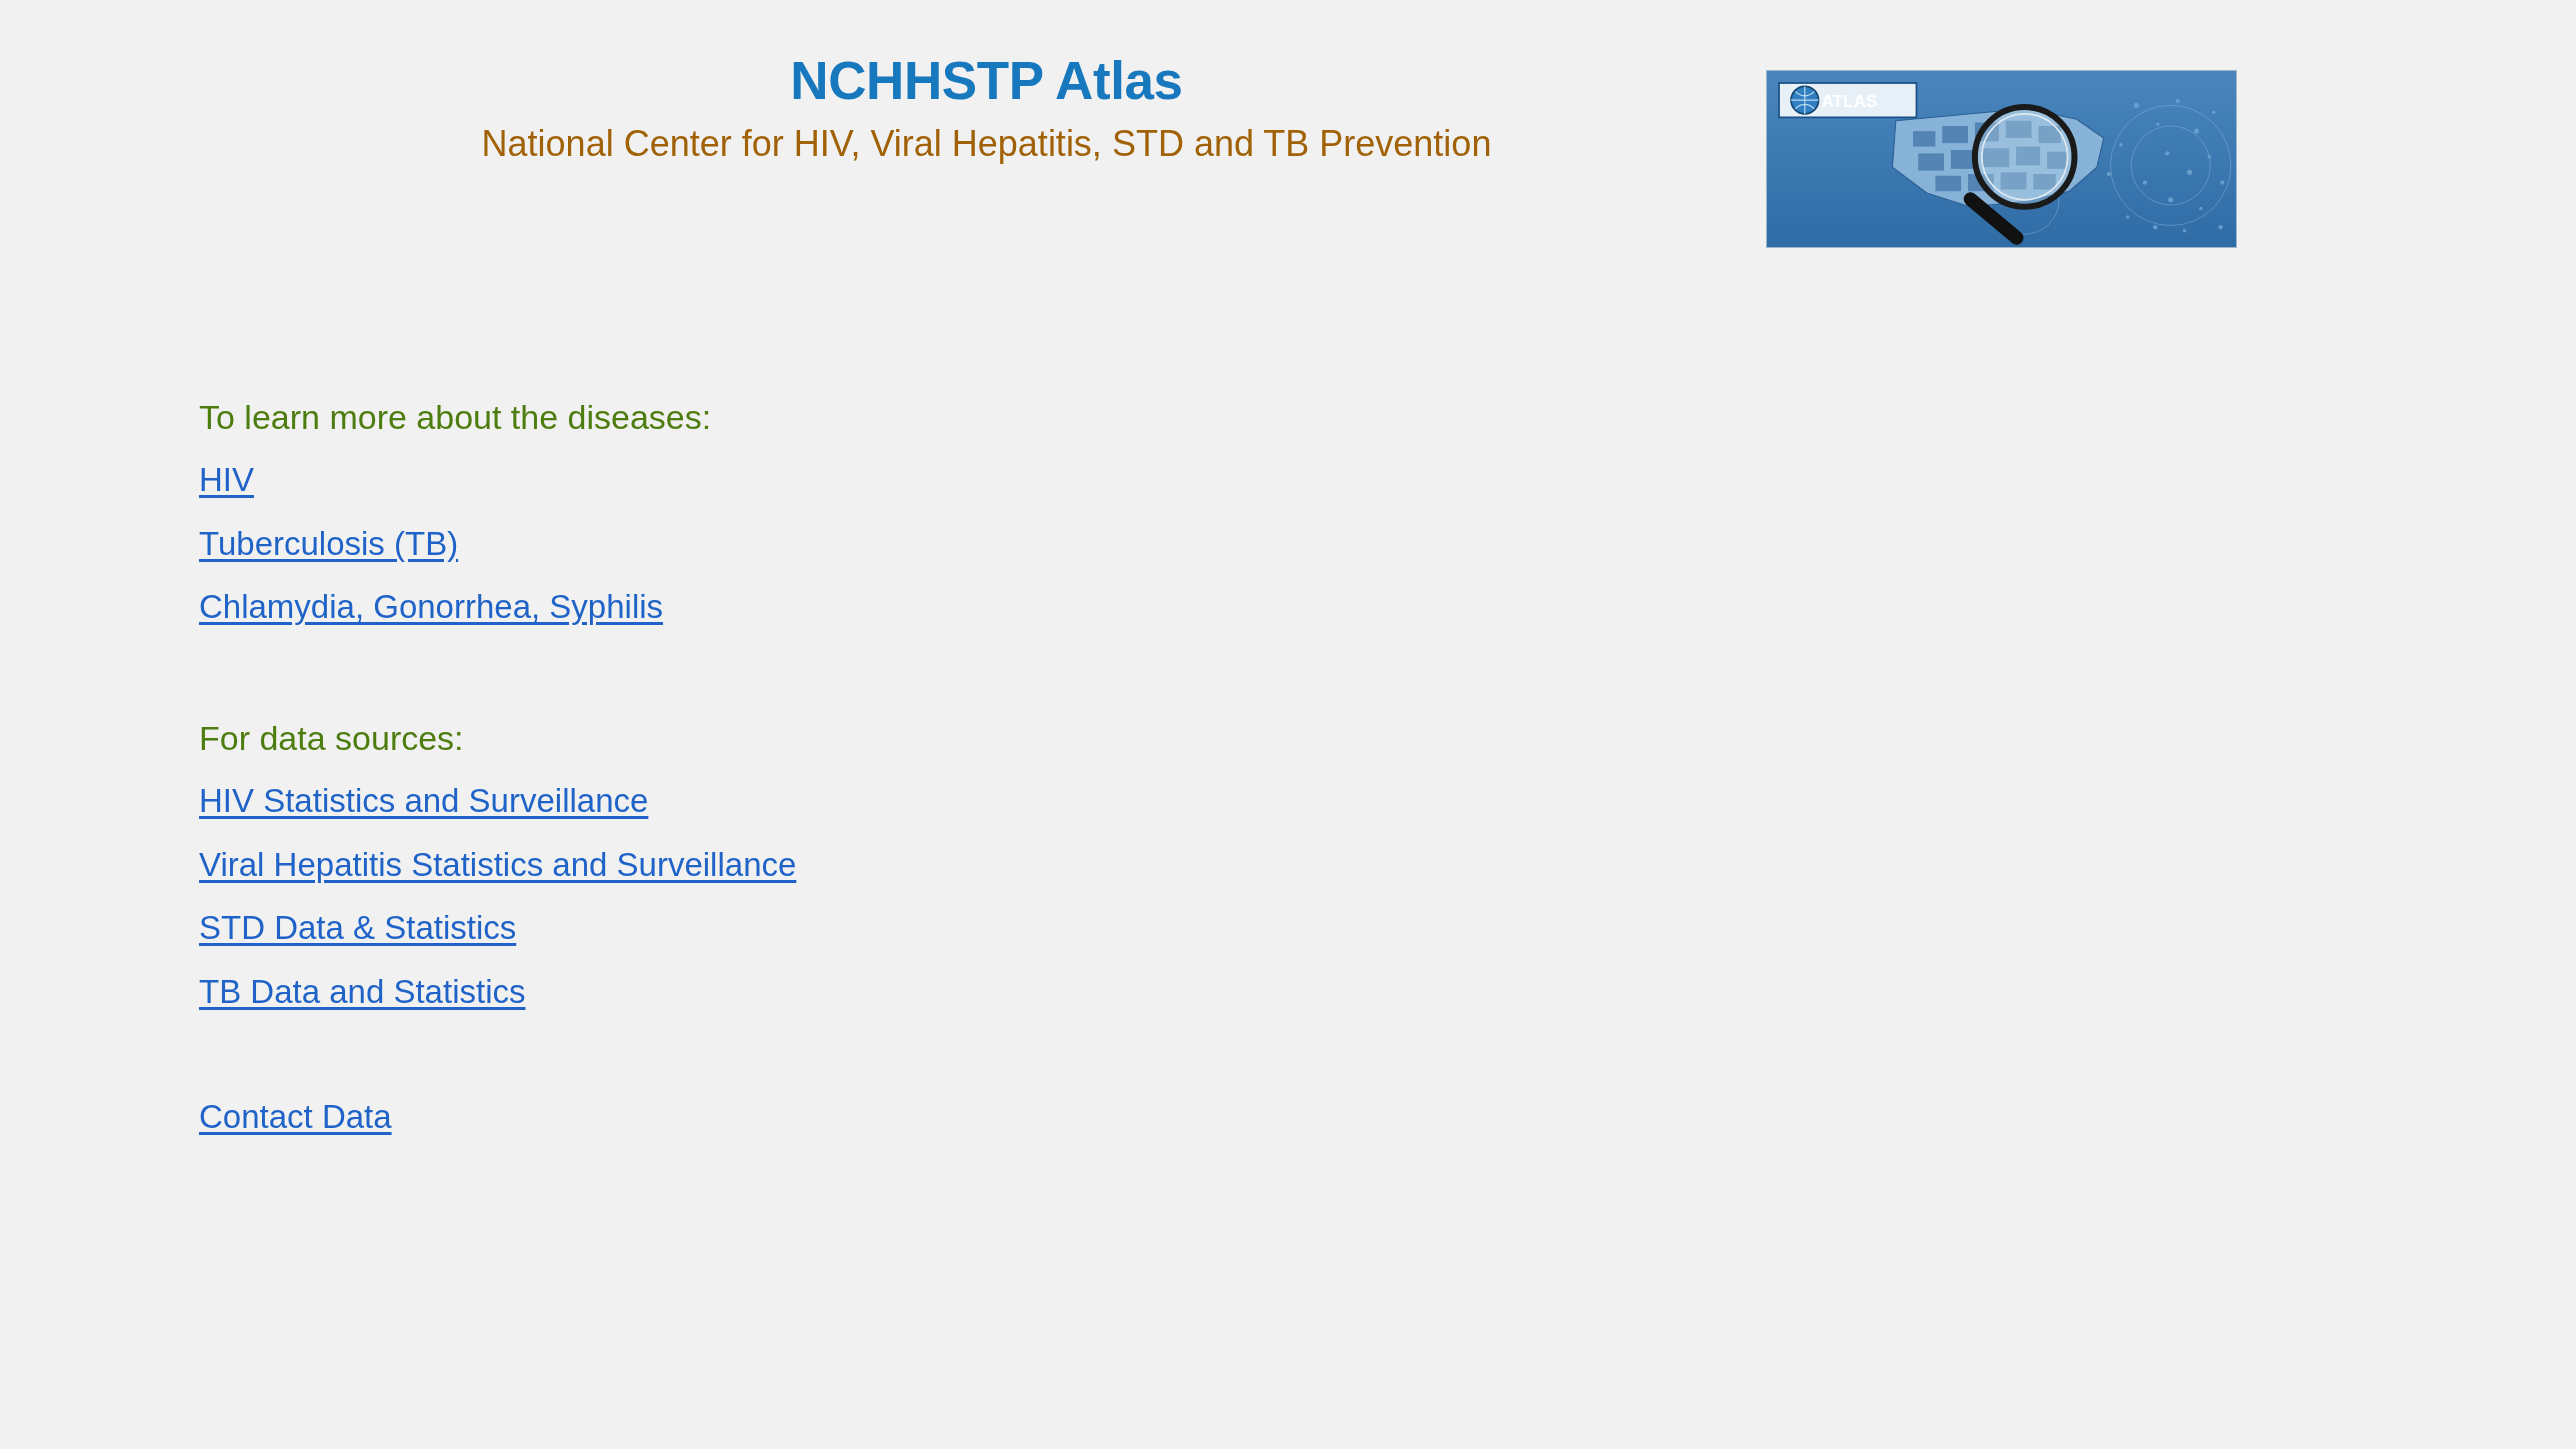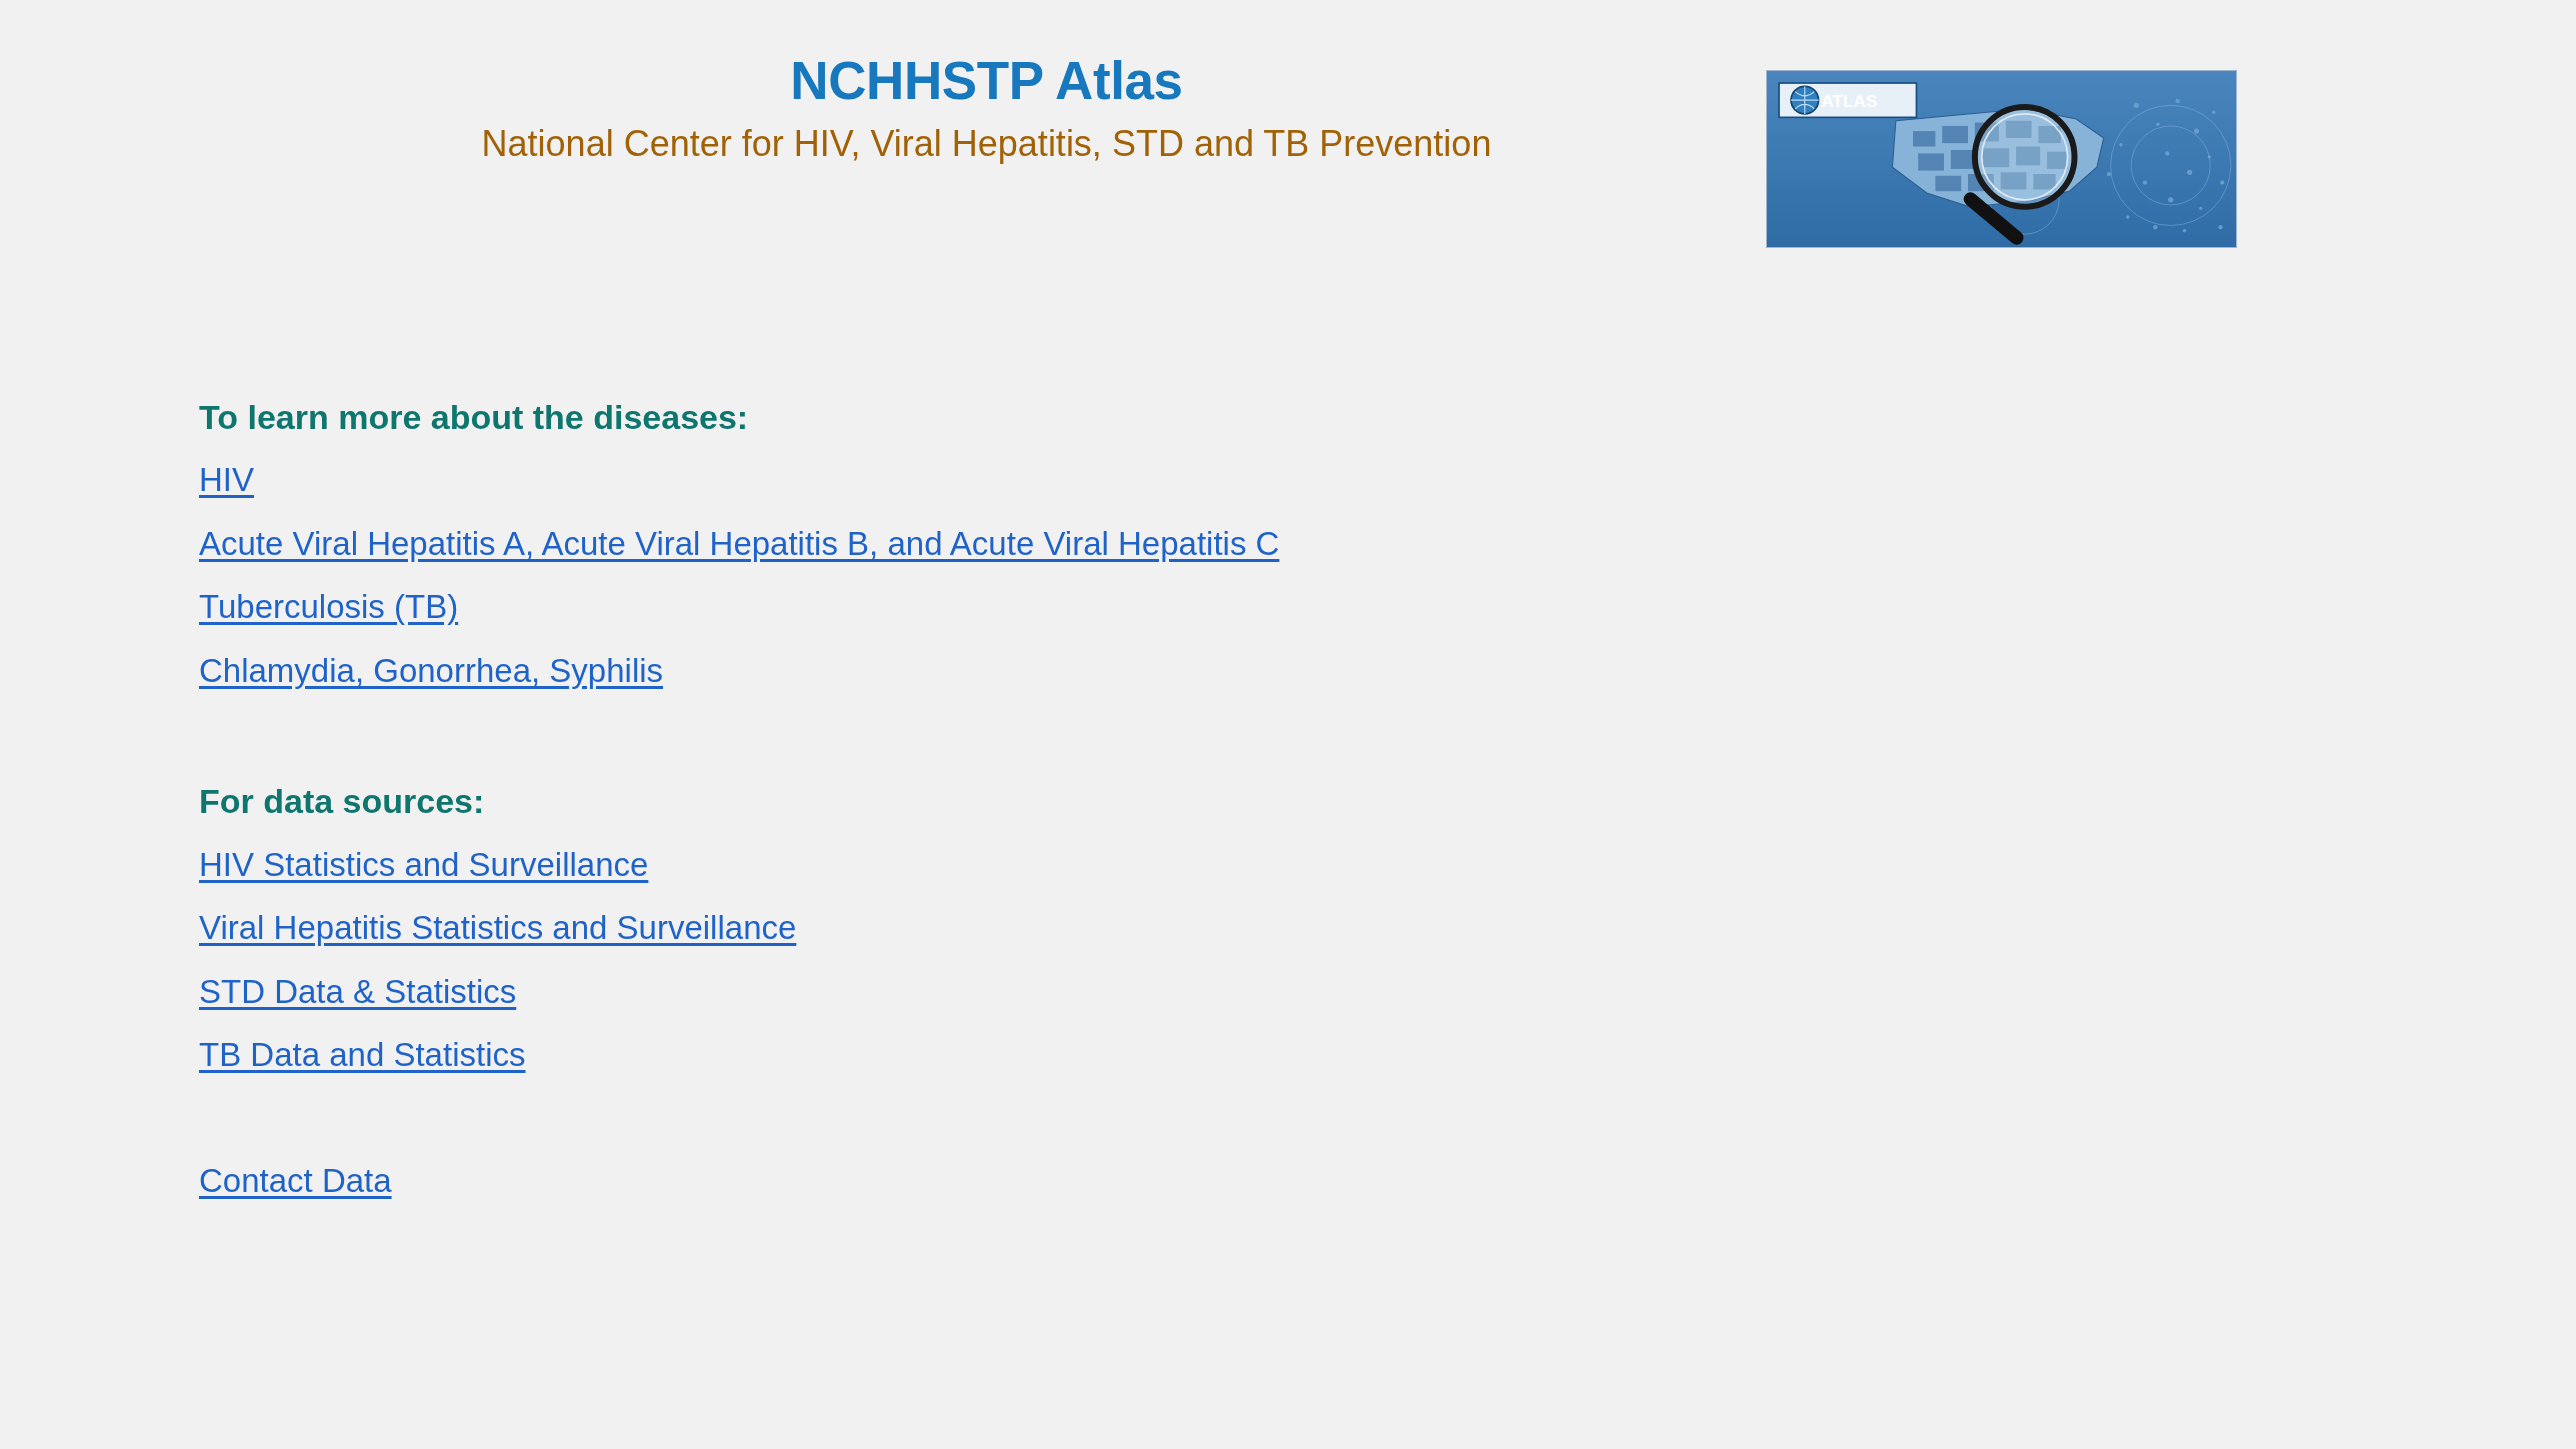--- a/index.html
+++ b/index.html
@@ -61,22 +61,22 @@
 
   
   .content {
     position: absolute;
     left: 199px;
     top: 395px;
     width: 2061px;
   }
   .section-heading {
     font-size: 34px;
-    font-weight: bold;
-    color: #0f766e;
+    font-weight: normal;
+    color: #4d7c0f;
     margin: 0 0 19px 0;
     line-height: 1.3;
   }
   .link-row {
     margin: 0 0 19px 0;
     line-height: 1.35;
   }
   a.doc-link {
     font-size: 33px;
     color: #1f63c8;
@@ -170,23 +170,20 @@
 
 <div class="content">
 
   <div>
     <div class="section-heading">To learn more about the diseases:</div>
 
     <div class="link-row">
       <a class="doc-link" href="#">HIV</a>
     </div>
     <div class="link-row">
-      <a class="doc-link" href="#">Acute Viral Hepatitis A, Acute Viral Hepatitis B, and Acute Viral Hepatitis C</a>
-    </div>
-    <div class="link-row">
       <a class="doc-link" href="#">Tuberculosis (TB)</a>
     </div>
     <div class="link-row">
       <a class="doc-link" href="#">Chlamydia, Gonorrhea, Syphilis</a>
     </div>
   </div>
 
   <div class="gap"></div>
 
   <div>

